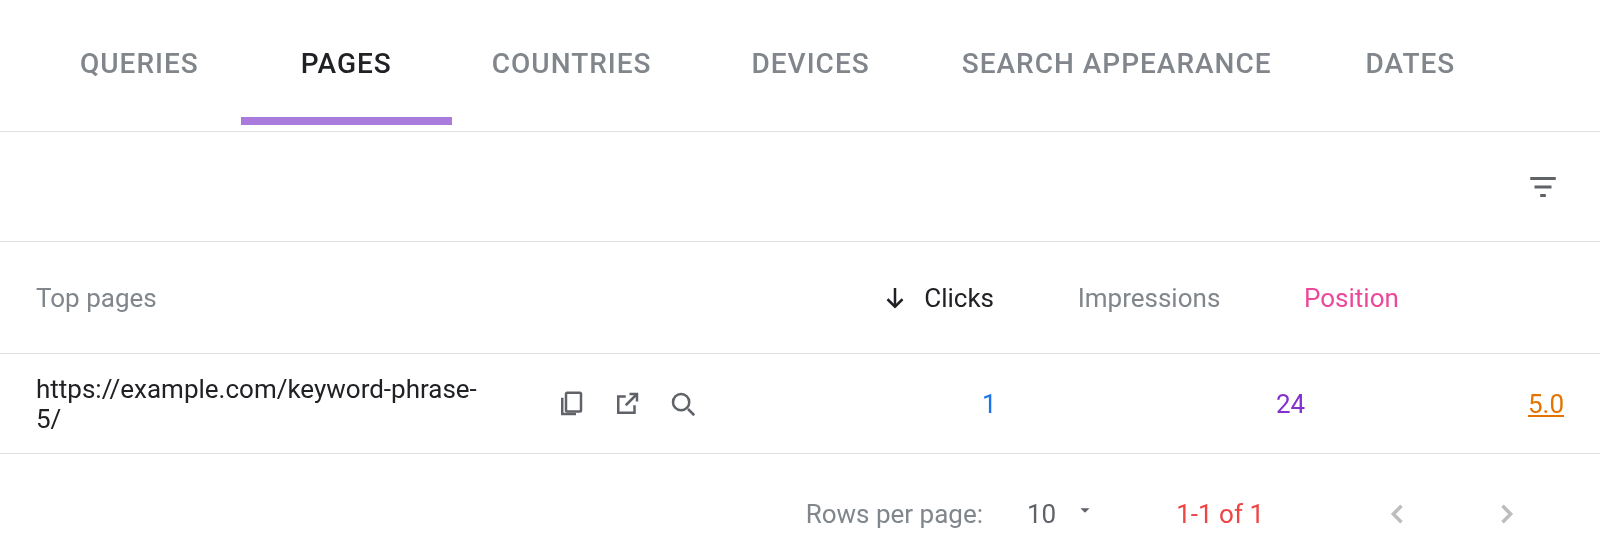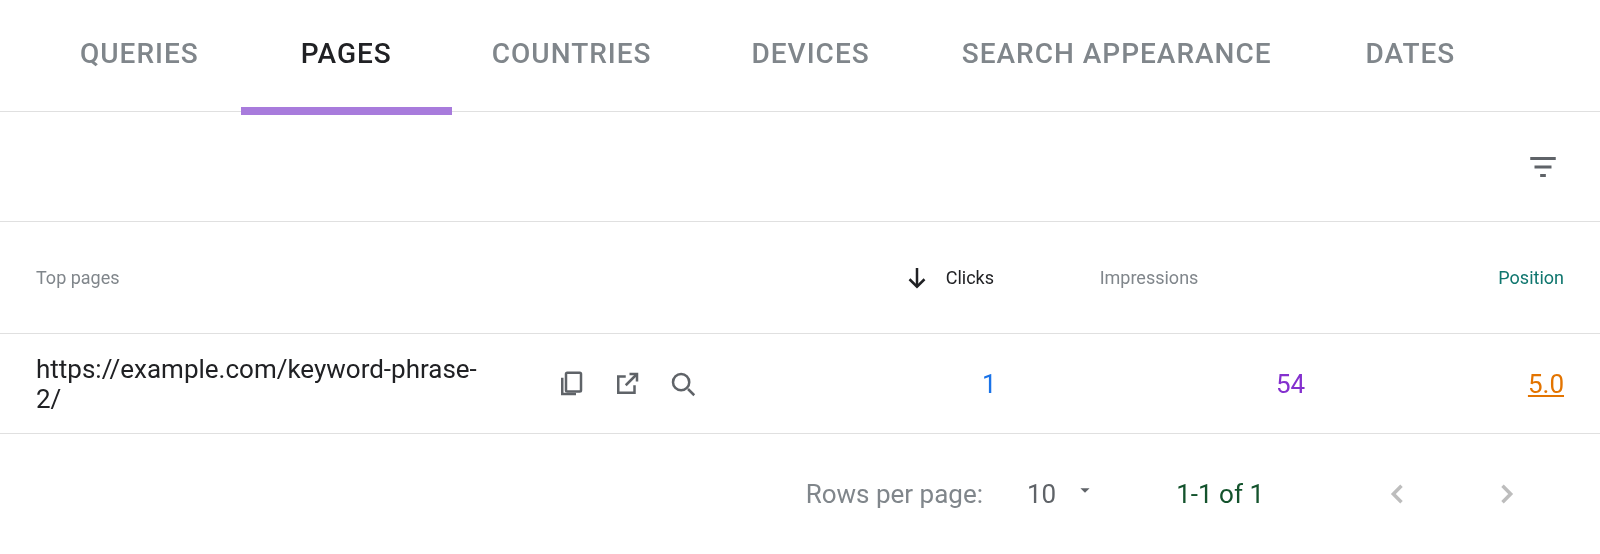--- a/index.html
+++ b/index.html
@@ -3,21 +3,21 @@
 <meta charset="utf-8">
 <style>
   * { box-sizing: border-box; margin: 0; padding: 0; }
   html, body { width: 1600px; height: 554px; font-family: Roboto, Arial, sans-serif; background: #fff; color: #202124; }
   .container { width: 100%; }
 
   
   .tabs {
     display: flex;
     align-items: center;
-    height: 112px;
+    height: 132px;
     padding: 4px 80px;
     border-bottom: 1px solid #e0e0e0;
   }
   .tab {
     position: relative;
     font-size: 28px;
     font-weight: 500;
     letter-spacing: 1px;
     color: #80868b;
     padding: 40px 0 44px 0;
@@ -53,26 +53,26 @@
   .filterbar .spacer { flex: 1; }
   .filter-btn { color: #5f6368; cursor: pointer; }
 
   
   .header-row {
     display: flex;
     align-items: center;
     height: 112px;
     padding: 0 36px;
     border-bottom: 1px solid #e0e0e0;
-    font-size: 18px;
+    font-size: 26px;
   }
   .col-pages-h { flex: 1; color: #80868b; }
   .col-clicks-h { width: 300px; display: flex; align-items: center; justify-content: flex-end; gap: 14px; color: #202124; font-weight: 400; text-align: center; }
   .col-impr-h { width: 310px; text-align: center; color: #80868b; }
-  .col-pos-h { width: 260px; text-align: right; color: #0f766e; }
+  .col-pos-h { width: 260px; color: #ec4899; }
 
   
   .data-row {
     display: flex;
     align-items: center;
     height: 100px;
     padding: 0 36px;
     border-bottom: 1px solid #e0e0e0;
     font-size: 26px;
   }
@@ -89,21 +89,21 @@
     align-items: center;
     height: 120px;
     padding: 0 60px 0 36px;
     font-size: 26px;
     color: #80868b;
     margin-left: 40px;
   }
   .pagination .spacer { flex: 1; }
   .rpp-label { margin-right: 44px; }
   .rpp-value { color: #5f6368; display: inline-flex; align-items: flex-start; gap: 18px; margin-right: 80px; cursor: pointer; }
-  .range { color: #14532d; margin-right: 100px; }
+  .range { color: #ef4444; margin-right: 100px; }
   .nav-arrow { color: #bdbdbd; cursor: pointer; padding: 0 20px; }
   .nav-arrow + .nav-arrow { margin-left: 40px; }
 
   svg { display: block; }
   .icon-sm svg { width: 30px; height: 30px; }
   .icon-md svg { width: 34px; height: 34px; }
 </style>
 </head>
 <body>
 
@@ -142,21 +142,21 @@
             <path d="M6 13l6 6 6-6"></path>
           </svg>
       </span>
       <span>Clicks</span>
     </div>
     <div class="col-impr-h">Impressions</div>
     <div class="col-pos-h">Position</div>
   </div>
 
   <div class="data-row">
-    <div class="col-url">https://example.com/keyword-phrase-2/</div>
+    <div class="col-url">https://example.com/keyword-phrase-5/</div>
     <div class="row-icons">
       <span class="icon-sm">
         <svg viewBox="0 0 24 24" fill="none" stroke="currentColor" stroke-width="2">
             <rect x="8" y="3" width="12" height="15" rx="1"></rect>
             <path d="M5 7v13h11"></path>
           </svg>
       </span>
       <span class="icon-sm">
         <svg viewBox="0 0 24 24" fill="none" stroke="currentColor" stroke-width="2">
             <path d="M18 13v6H5V6h6"></path>
@@ -166,21 +166,21 @@
       </span>
       <span class="icon-sm">
         <svg viewBox="0 0 24 24" fill="none" stroke="currentColor" stroke-width="2">
             <circle cx="10.5" cy="10.5" r="6.5"></circle>
             <path d="M16 16l5 5"></path>
           </svg>
       </span>
     </div>
     <div class="cell-spacer"></div>
     <div class="col-clicks">1</div>
-    <div class="col-impr">54</div>
+    <div class="col-impr">24</div>
     <div class="col-pos">5.0</div>
   </div>
 
   <div class="pagination">
     <div class="spacer"></div>
     <div class="rpp-label">Rows per page:</div>
     <div class="rpp-value">
       <span>10</span>
       <span>
         <svg width="22" height="22" viewBox="0 0 24 24" fill="currentColor">

